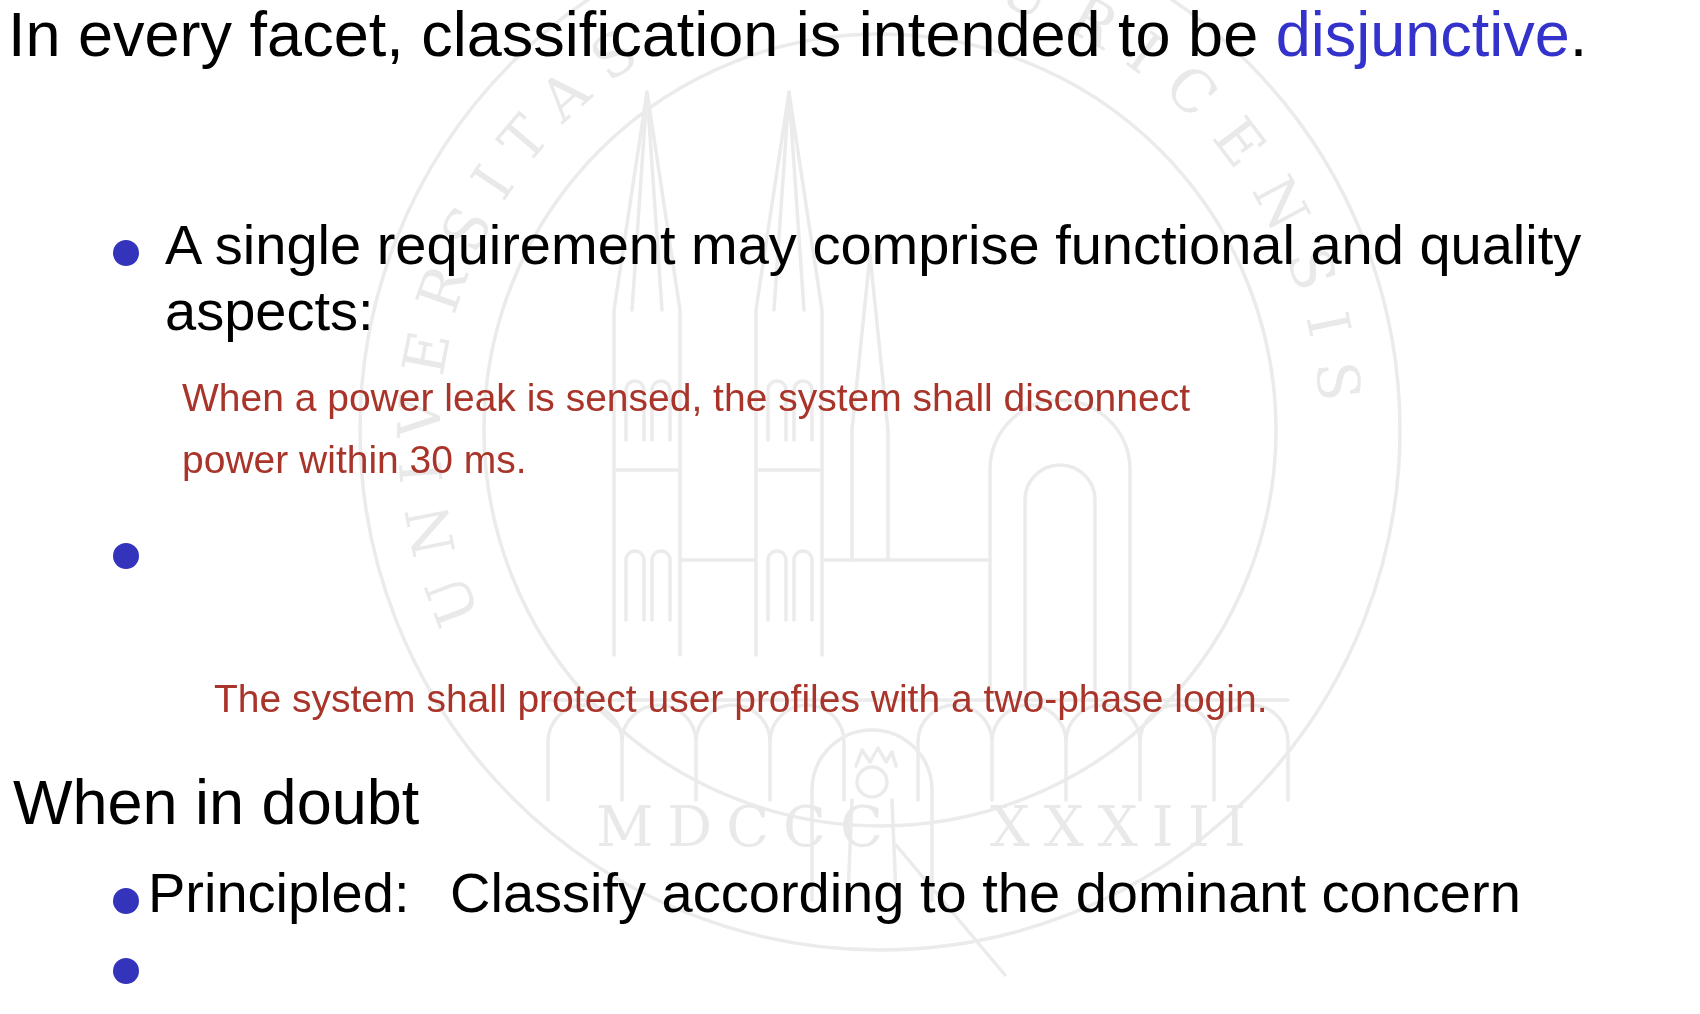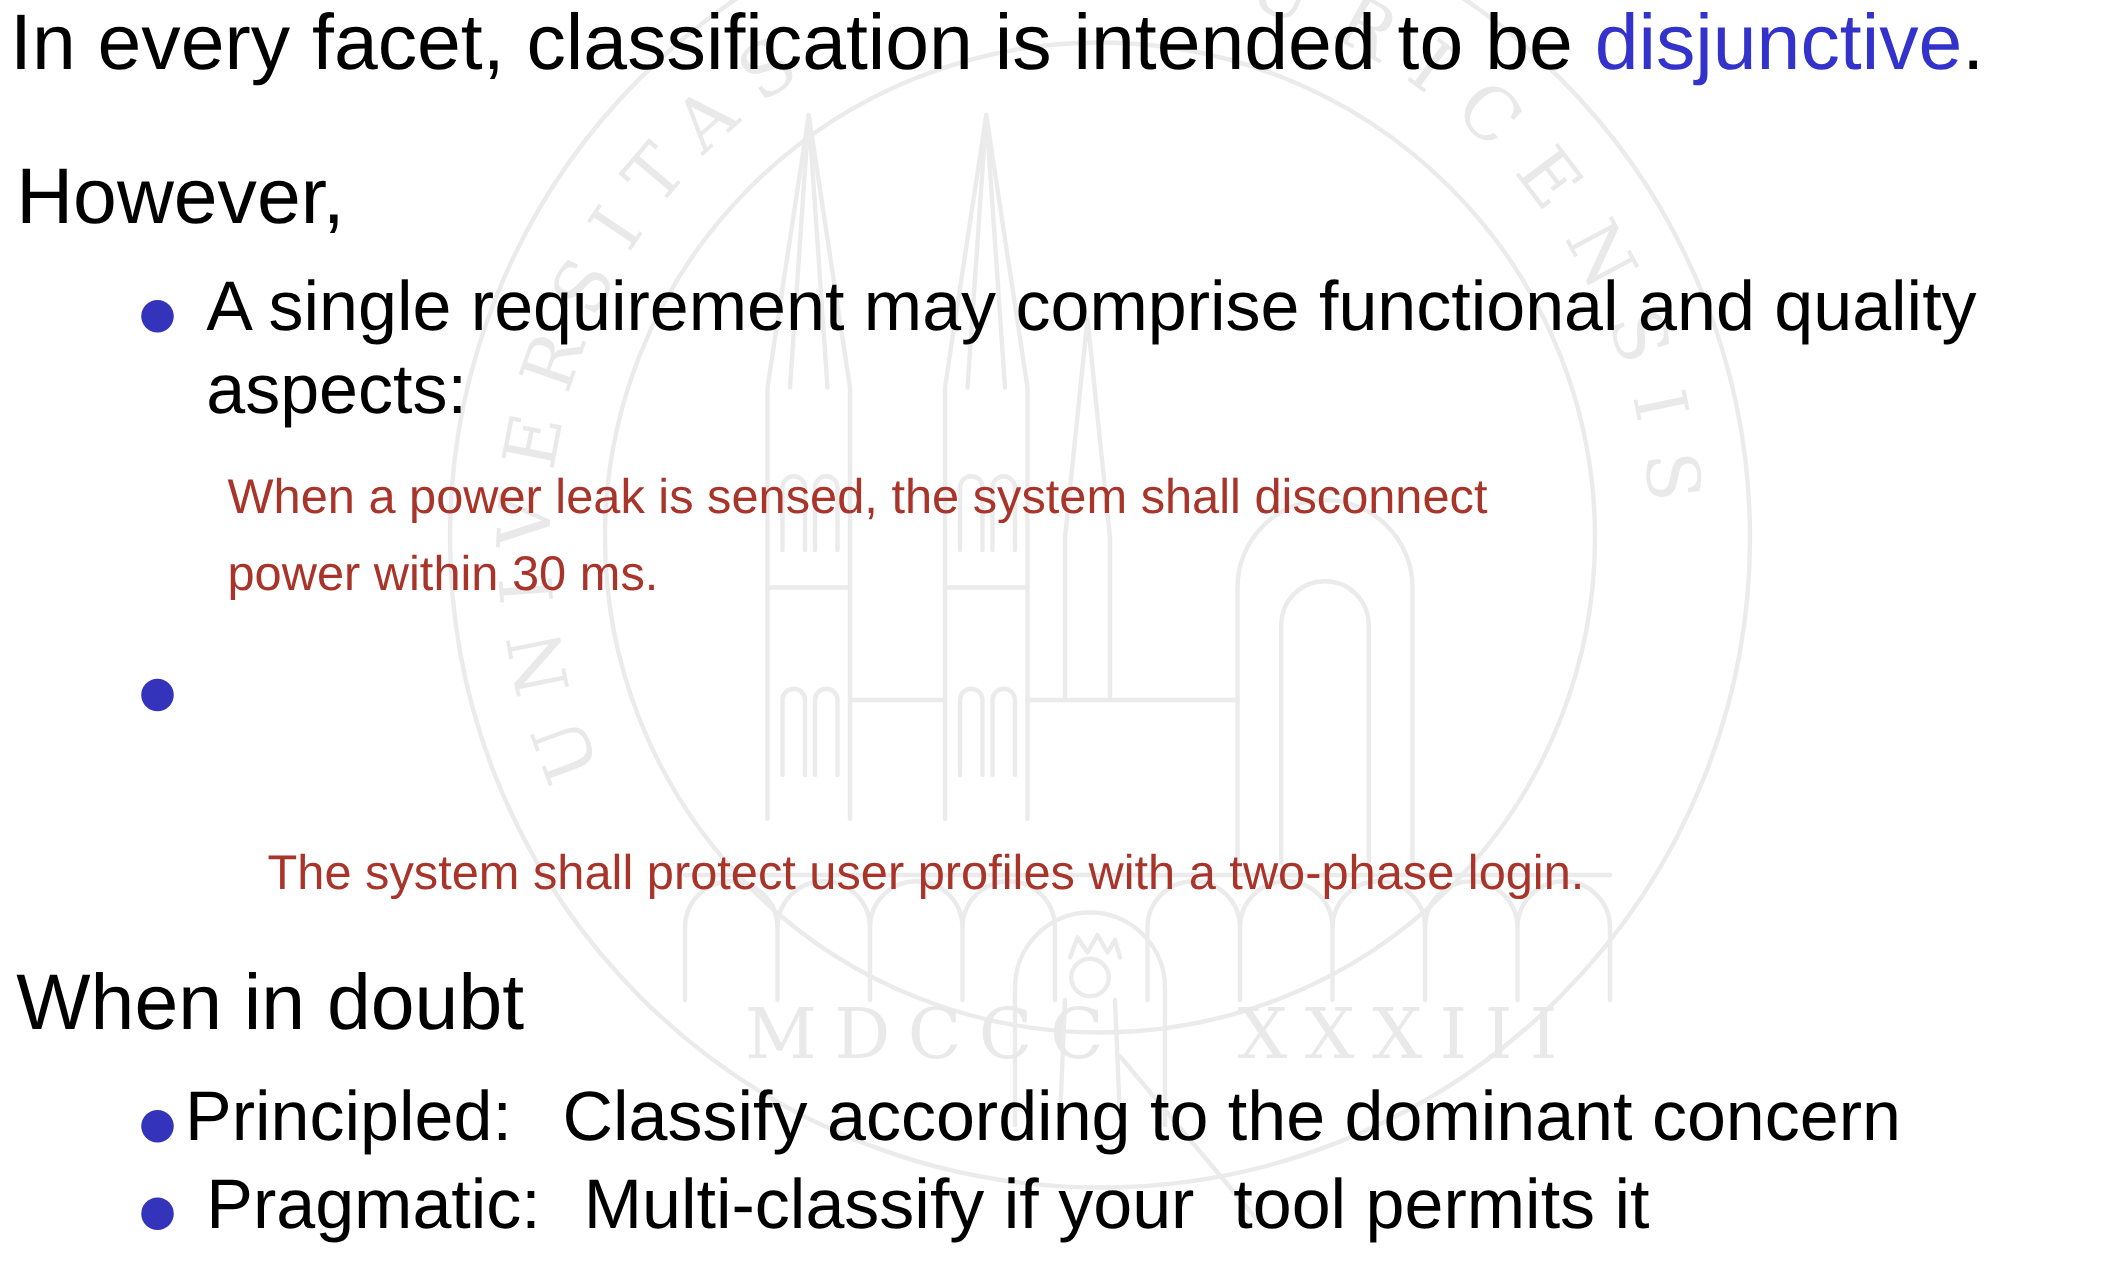--- a/index.html
+++ b/index.html
@@ -91,21 +91,20 @@
       <path d="M 852 800 L 848 895 M 892 800 L 896 895"></path>
       <path d="M 896 845 L 1005 975"></path>
     </g>
 
     <text class="wmtext" x="596" y="846" font-size="56" letter-spacing="14">MDCCC</text>
     <text class="wmtext" x="990" y="846" font-size="56" letter-spacing="14">XXXIII</text>
   </svg>
 
   <div class="t h1" style="left:8px;top:3px;"><span>In every facet, classification is intended to be </span><span class="blue">disjunctive</span><span>.</span></div>
 
-  <div class="t h1" style="left:13px;top:126px;">However,</div>
 
   <div class="dot" style="left:113px;top:240px;"></div>
   <div class="t body" style="left:165px;top:212px;">
     <div>A single requirement may comprise functional and quality</div>
     <div>aspects:</div>
   </div>
 
   <div class="t red" style="left:182px;top:367px;">
     <div>When a power leak is sensed, the system shall disconnect</div>
     <div>power within 30 ms.</div>
@@ -116,15 +115,14 @@
   <div class="t red" style="left:182px;top:668px;margin-left:32px;">
     <div>The system shall protect user profiles with a two-phase login.</div>
   </div>
 
   <div class="t h1" style="left:13px;top:771px;">When in doubt</div>
 
   <div class="dot" style="left:113px;top:888px;"></div>
   <div class="t body" style="left:148px;top:860px;"><span class="lbl">Principled:</span><span class="pre">Classify according to the dominant concern</span></div>
 
   <div class="dot" style="left:113px;top:958px;"></div>
-  <div class="t body" style="left:165px;top:930px;"><span class="lbl">Pragmatic:</span><span class="pre">Multi-classify if your  tool permits it</span></div>
 
 </div>
 
 </body></html>

